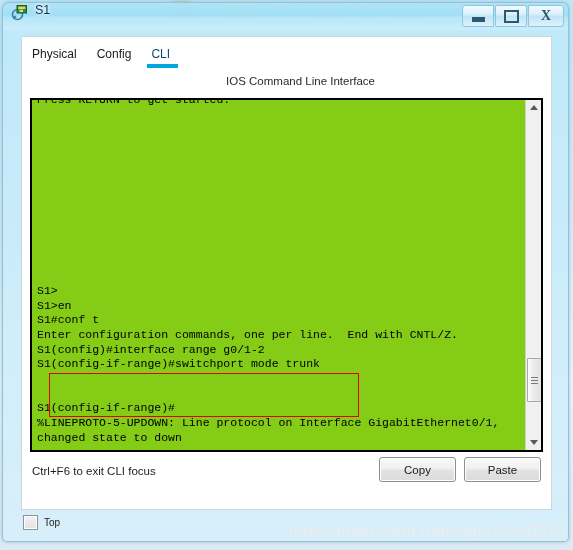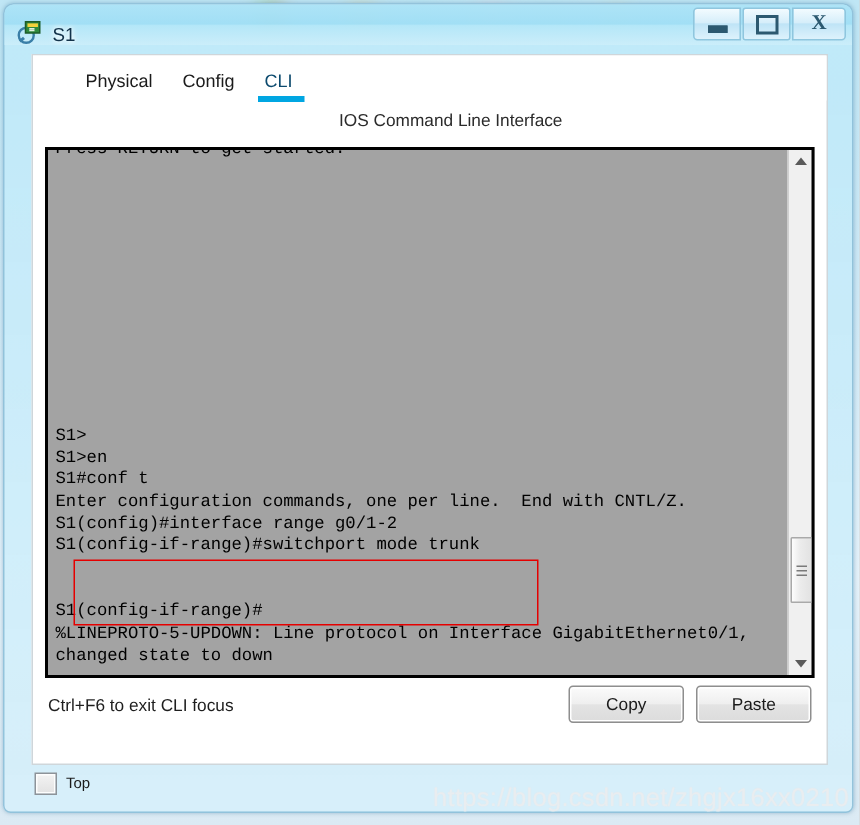--- a/index.html
+++ b/index.html
@@ -31,21 +31,21 @@
     width: 567px; height: 540px;
     border-radius: 7px 7px 5px 5px;
     background: linear-gradient(180deg,rgba(190,233,248,.92) 0%, rgba(214,239,250,.88) 100%);
     border: 1px solid rgba(140,190,215,.9);
     box-shadow: 0 0 3px rgba(90,140,170,.5);
     box-sizing: border-box;
   }
   .titlebar {
     position: relative; height: 27px; border-radius: 6px 6px 0 0;
     background: linear-gradient(180deg, rgba(168,226,246,.75) 0%, rgba(142,216,243,.6) 48%, rgba(176,230,248,.72) 52%, rgba(205,238,250,.85) 100%);
-    display: flex; align-items: flex-end;
+    display: flex; align-items: flex-start;
   }
   .win-icon { margin-left: 8px; width: 18px; height: 18px; position: relative; }
   .win-title {
     margin-left: 6px; font-size: 12.5px; color: #12324a;
     text-shadow: 0 0 3px #ffffff, 0 0 5px #ffffff;
   }
   .win-btns { position: absolute; right: 4px; top: 2px; display: flex; gap: 1px; }
   .wb {
     width: 30px; height: 20px; border: 1px solid #8fc6de;
     background: linear-gradient(180deg,#f2fbff 0%, #d6eefa 45%, #bfe4f6 50%, #ddf2fc 100%);
@@ -58,36 +58,36 @@
   .glyph-max { width: 11px; height: 9px; border: 2px solid #2c5970; }
   .glyph-close { font-size: 14px; font-weight: bold; color:#2c5970; line-height: 1; font-family:"Liberation Serif", serif;}
 
   .content-panel {
     position: absolute; left: 18px; top: 33px;
     width: 531px; height: 474px;
     background: #ffffff;
     border: 1px solid #cfd6da;
     box-sizing: border-box;
   }
-  .tabs { display: flex; height: 30px; align-items: flex-end; padding-left: 25px; background:#ffffff;}
+  .tabs { display: flex; height: 30px; align-items: flex-end; padding-left: 0; background:#ffffff;}
   .tab {
     font-size: 12px; color: #1b1b1b; padding: 0 10px 6px 10px; position: relative;
   }
   .tab.active { color: #0c4a6e; margin-top: 16px; }
   .tab.active::after {
     content: ""; position: absolute; left: 6px; right: 2px; bottom: -1px;
     height: 4px; background: #00a6e2;
   }
   .tabs-filler { flex: 1; border-bottom: 0px solid #fff; }
 
   .panel-title { text-align: center; font-size: 11.5px; color: #2b2b2b; margin-top: 8px; margin-left: 28px; }
 
   .term-wrap {
     position: absolute; left: 8px; top: 61px; width: 513px; height: 354px;
-    border: 2px solid #000; background: #a3a3a3; box-sizing: border-box;
+    border: 2px solid #000; background: #84cc16; box-sizing: border-box;
     display: flex; overflow: hidden;
   }
   .term {
     flex: 1; padding: 0 0 0 5px; overflow: hidden; position: relative;
     font-family: "Liberation Mono", "DejaVu Sans Mono", monospace;
     font-size: 11.5px; line-height: 14.7px; color: #000; white-space: pre;
   }
   .term-inner { position: absolute; left: 5px; top: -7px; }
   .term-line { height: 14.7px; }
 

